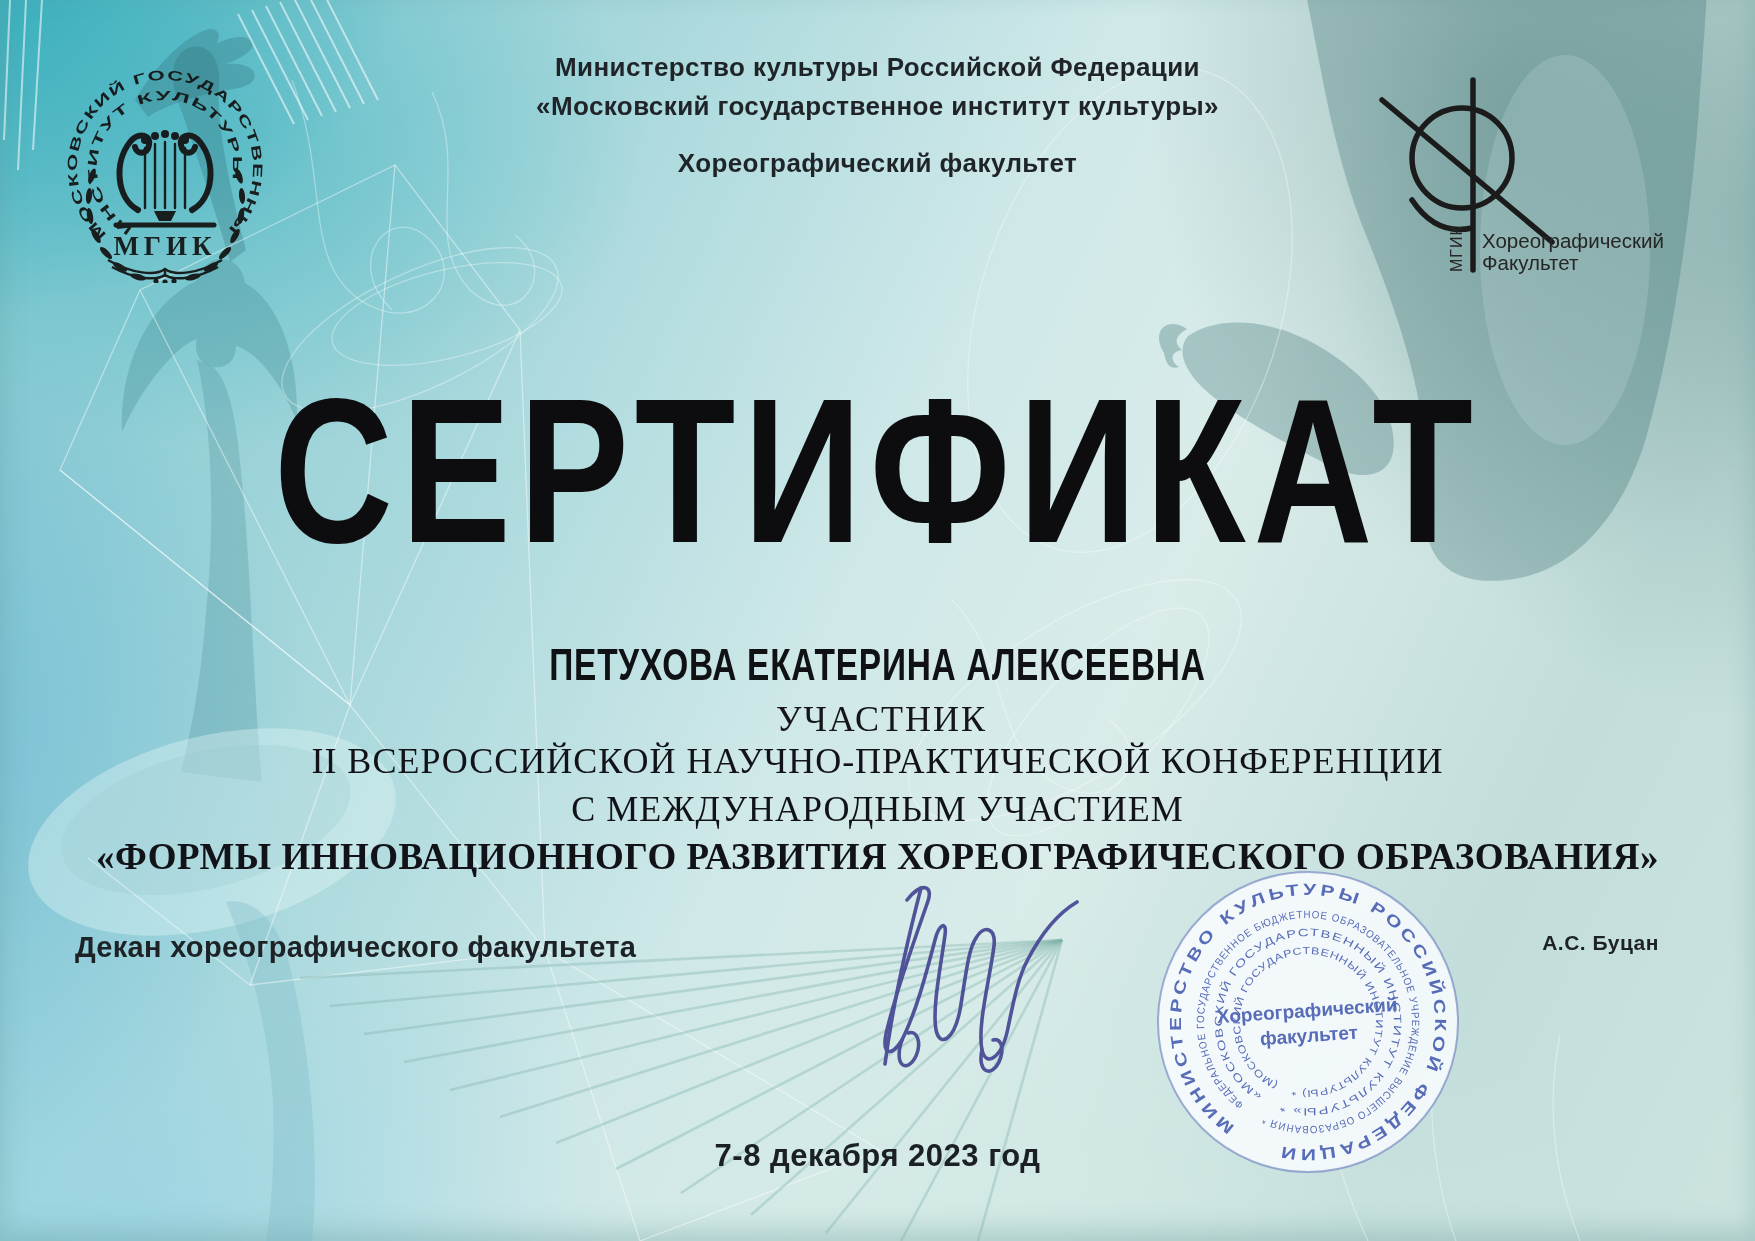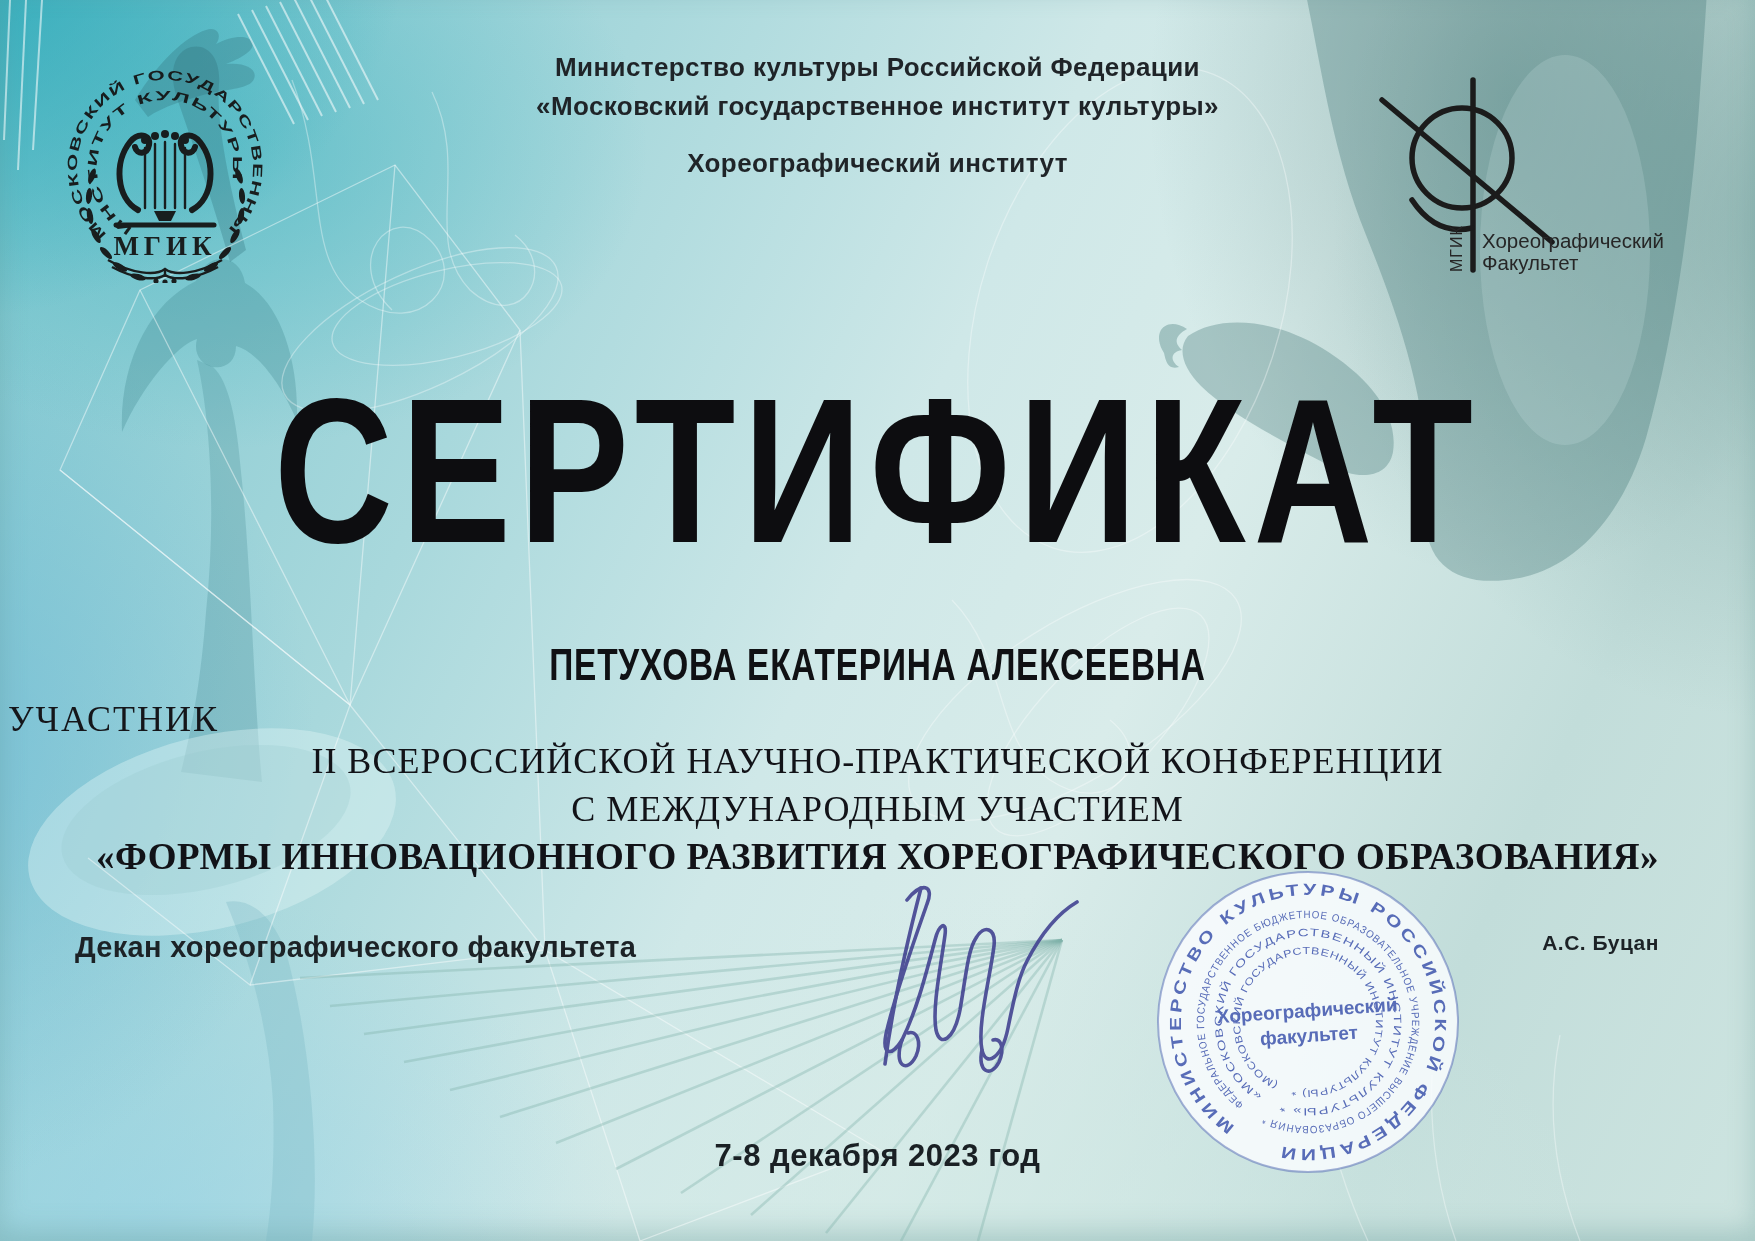--- a/index.html
+++ b/index.html
@@ -28,21 +28,21 @@
     font-size:206px; font-weight:800; line-height:1; color:#0d0d10;
     transform:scaleX(.80); transform-origin:50% 50%; letter-spacing:10px; white-space:nowrap;
   }
   
   .recipient{
     left:0; right:0; top:640px; text-align:center;
     font-size:44px; font-weight:800; color:#101114;
     transform:scaleX(.76); transform-origin:50% 50%; letter-spacing:1px; white-space:nowrap;
   }
   .role{
-    left:0; right:0; top:698px; 
+    left:0; right:0; top:698px; text-align:center;
     font-family:"Liberation Serif", serif; font-size:36px; color:#15161a; letter-spacing:2px;padding-left:8px;
   }
   
   .event{left:0; right:0; top:740px; text-align:center; font-family:"Liberation Serif", serif; color:#121318;}
   .event .e1{font-size:36px; letter-spacing:1px; margin-bottom:6px;}
   .event .e2{font-size:36px; letter-spacing:1px; margin-bottom:5px;}
   .event .e3{font-size:37px; font-weight:700; letter-spacing:.5px; white-space:nowrap;}
   
   .dean-label{left:75px; top:931px; font-size:29px; font-weight:700; color:#1c2226; letter-spacing:.3px;}
   .signer-name{right:96px; top:931px; font-size:21px; font-weight:700; color:#1c2226; letter-spacing:.5px;}
@@ -192,21 +192,21 @@
       <path d="M42,130 Q66,166 102,158"></path>
     </g>
     <text transform="translate(92,202) rotate(-90)" font-size="16" font-weight="400" letter-spacing="1" fill="#262626">МГИК</text>
     <text x="112" y="178" font-size="20.5" fill="#262626">Хореографический</text>
     <text x="112" y="200" font-size="20.5" fill="#262626">Факультет</text>
   </svg>
 
   <div class="abs header">
     <div class="h-line">Министерство культуры Российской Федерации</div>
     <div class="h-line">«Московский государственное институт культуры»</div>
-    <div class="h-line h-faculty">Хореографический институт</div>
+    <div class="h-line h-faculty">Хореографический факультет</div>
   </div>
 
   <div class="abs title">СЕРТИФИКАТ</div>
 
   <div class="abs recipient">ПЕТУХОВА ЕКАТЕРИНА АЛЕКСЕЕВНА</div>
   <div class="abs role">УЧАСТНИК</div>
 
   <div class="abs dean-label">Декан хореографического факультета</div>
 
   <div class="abs event">

